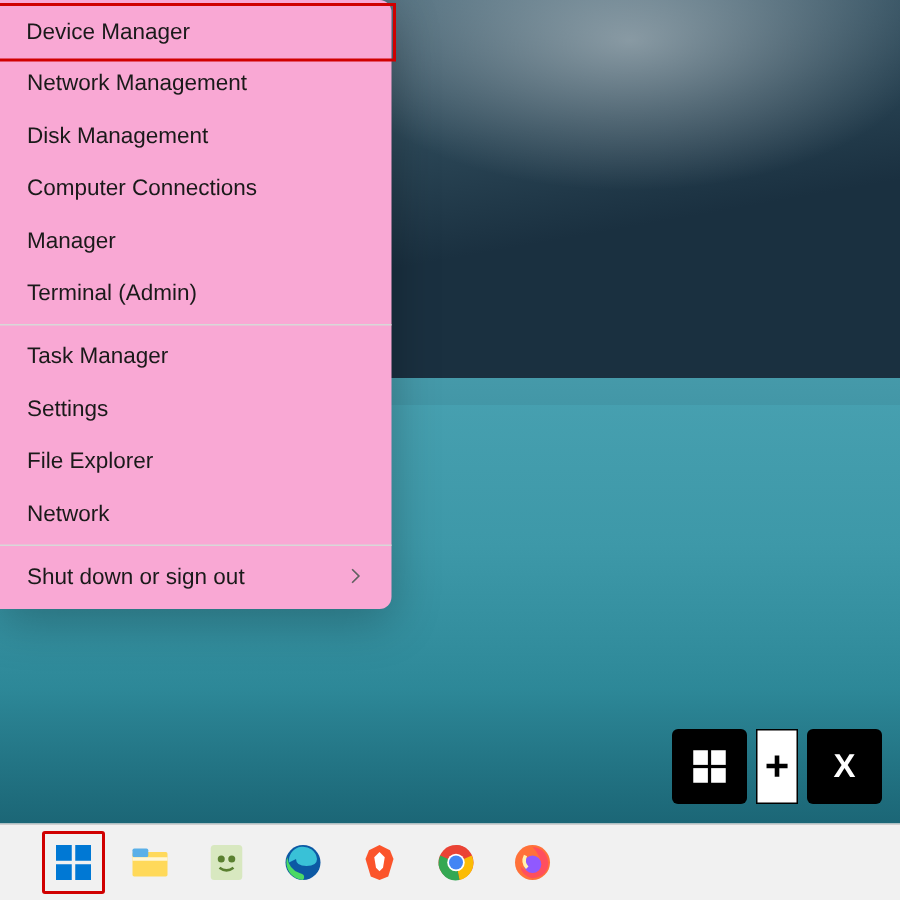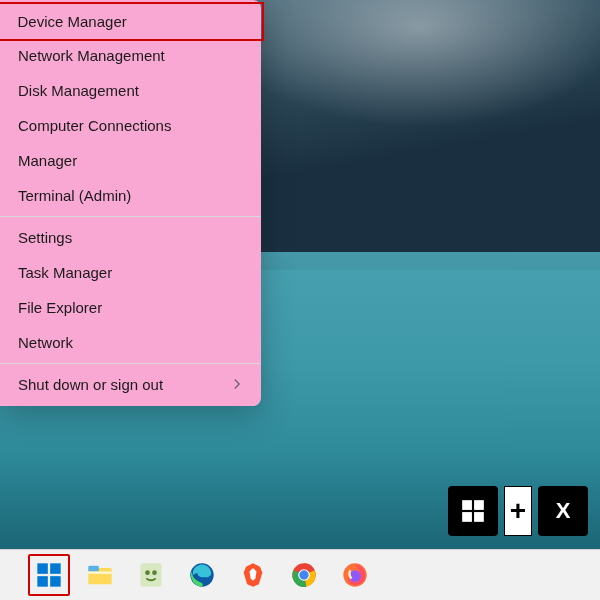--- a/index.html
+++ b/index.html
@@ -162,24 +162,24 @@
   <div class="menu-item">
     <span>Manager</span>
   </div>
   <div class="menu-item">
     <span>Terminal (Admin)</span>
   </div>
 
   <div class="separator"></div>
 
   <div class="menu-item">
+    <span>Task Manager</span>
+  </div>
+  <div class="menu-item">
     <span>Settings</span>
-  </div>
-  <div class="menu-item">
-    <span>Task Manager</span>
   </div>
   <div class="menu-item">
     <span>File Explorer</span>
   </div>
   <div class="menu-item">
     <span>Network</span>
   </div>
 
   <div class="separator"></div>
 

